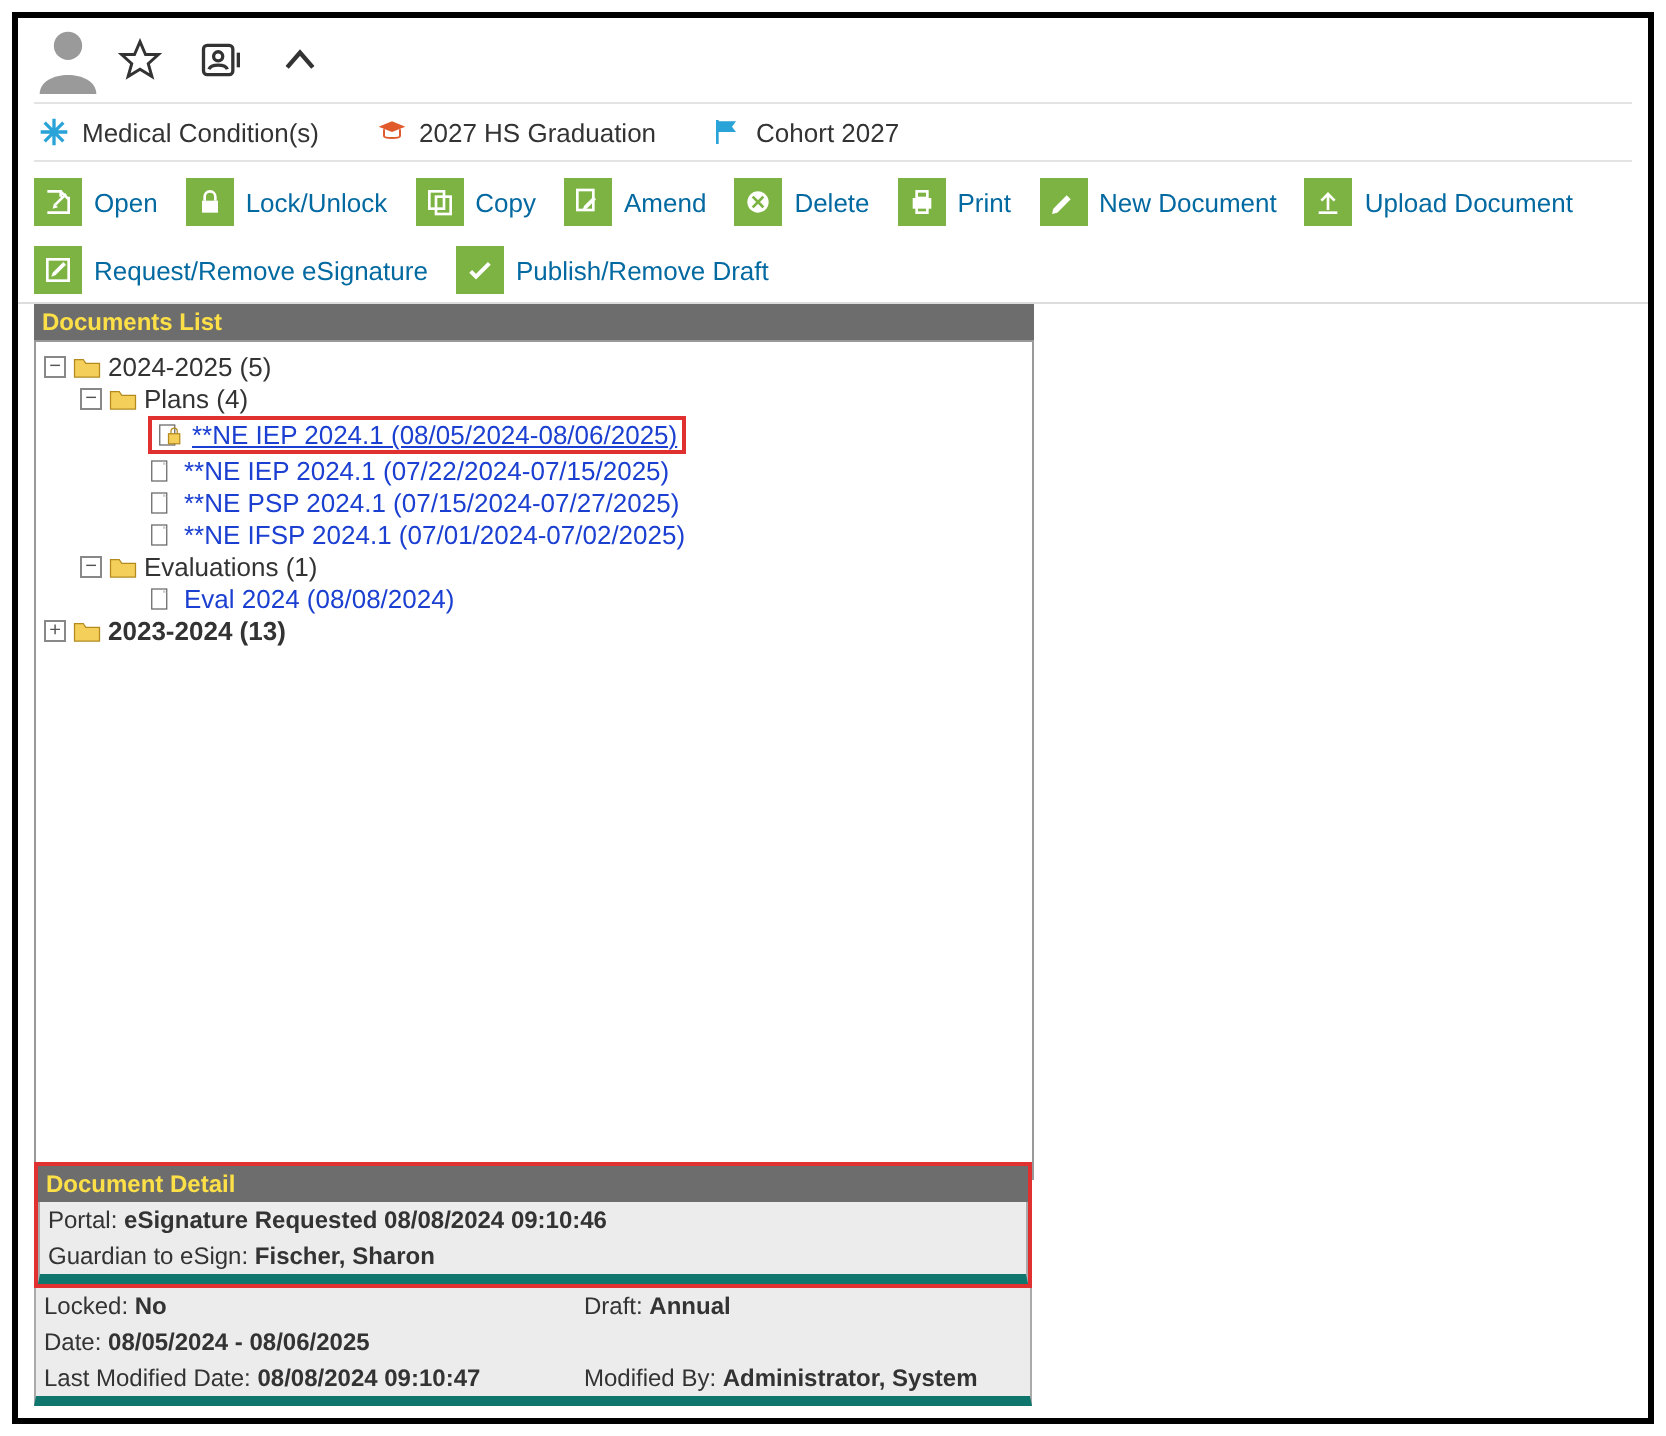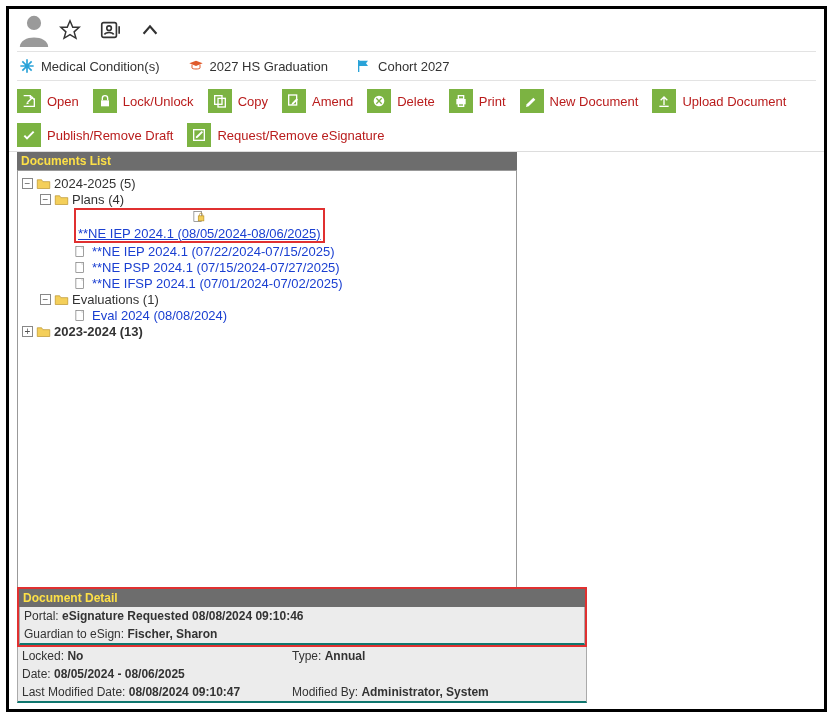--- a/index.html
+++ b/index.html
@@ -55,21 +55,21 @@
   .badge { display: flex; align-items: center; gap: 6px; }
   .badge svg { width: 16px; height: 16px; }
   
   .toolbar {
     padding: 8px 8px 4px 8px;
     display: flex; flex-wrap: wrap; gap: 10px 14px;
     border-bottom: 1px solid #ddd;
   }
   .tbtn {
     display: flex; align-items: center; gap: 6px;
-    font-size: 13px; color: #b91c1c;
+    font-size: 13px; color: #0369a1;
     cursor: pointer;
   }
   .tbtn .ibox {
     width: 24px; height: 24px; background: #7cb342;
     display: flex; align-items: center; justify-content: center;
     color: #fff;
   }
   .tbtn .ibox svg { width: 16px; height: 16px; fill: #fff; }
   
   .docs-wrap { padding: 0 8px; }
@@ -93,32 +93,32 @@
     display: inline-flex; align-items: center; justify-content: center;
     font-size: 10px; line-height: 1; color: #555; background: #fff;
     cursor: pointer;
   }
   .noexp { width: 13px; display: inline-block; }
   .folder-icon, .doc-icon { width: 15px; height: 13px; display:inline-block; }
   .folder-icon svg, .doc-icon svg { width: 15px; height: 13px; }
   .doc-link { color: #1a3fd1; cursor: pointer; }
   .selected-doc {
     border: 2px solid #e03030; padding: 0 2px;
-    display: inline-flex; align-items: center; gap: 3px; flex-direction: column;
+    display: inline-flex; align-items: center; gap: 3px;
   }
   .selected-doc .doc-link { text-decoration: underline; }
   
   .detail-wrap {
     position: absolute; left: 8px; right: 8px; bottom: 6px;
-    width: 570px;
+    width: 499px;
   }
   .detail-highlight { border: 2px solid #e03030; }
   .detail-body {
     background: #ececec;
-    border-left: 1px solid #aaa; border-right: 1px solid #aaa; border-bottom: 2px solid #0f766e;
+    border-left: 1px solid #aaa; border-right: 1px solid #aaa; border-bottom: 5px solid #0f766e;
     font-size: 12px;
   }
   .detail-row { display: flex; }
   .detail-cell { padding: 2px 4px; }
   .cell-left { width: 270px; }
   .cell-right { flex: 1; }
   .lbl { color: #333; }
   .val { font-weight: bold; }
 </style>
 </head>
@@ -248,33 +248,33 @@
           <svg viewBox="0 0 24 24">
             <path d="M12 18V6M7 11l5-5 5 5" fill="none" stroke="#fff" stroke-width="2"></path>
             <path d="M5 20h14" stroke="#fff" stroke-width="2"></path>
           </svg>
         </span>
       <span>Upload Document</span>
     </div>
     <div class="tbtn">
       <span class="ibox">
           <svg viewBox="0 0 24 24">
-            <path d="M5 13l4 4 10-10" fill="none" stroke="#fff" stroke-width="3"></path>
-          </svg>
-        </span>
-      <span>Publish/Remove Draft</span>
-    </div>
-    <div class="tbtn">
-      <span class="ibox">
-          <svg viewBox="0 0 24 24">
             <rect x="4" y="4" width="16" height="16" fill="none" stroke="#fff" stroke-width="2"></rect>
             <path d="M8 14l8-8 2 2-8 8-3 1 1-3z" fill="#fff"></path>
           </svg>
         </span>
       <span>Request/Remove eSignature</span>
+    </div>
+    <div class="tbtn">
+      <span class="ibox">
+          <svg viewBox="0 0 24 24">
+            <path d="M5 13l4 4 10-10" fill="none" stroke="#fff" stroke-width="3"></path>
+          </svg>
+        </span>
+      <span>Publish/Remove Draft</span>
     </div>
   </div>
 
   <div class="docs-wrap">
     <div style="width:500px">
       <div class="panel-title">Documents List</div>
     </div>
     <div class="tree-box tree">
       <ul>
         <li>
@@ -388,21 +388,21 @@
         <div class="detail-row">
             <div class="detail-cell" style="width:100%">
           <span class="lbl">Guardian to eSign: </span><span class="val">Fischer, Sharon</span>
         </div>
           </div>
       </div>
     </div>
     <div class="detail-body" style="border-top:none">
       <div class="detail-row">
         <div class="detail-cell cell-left"><span class="lbl">Locked: </span><span class="val">No</span></div>
-        <div class="detail-cell cell-right"><span class="lbl">Type: </span><span class="val">Annual</span></div>
+        <div class="detail-cell cell-right"><span class="lbl">Draft: </span><span class="val">Annual</span></div>
       </div>
       <div class="detail-row">
         <div class="detail-cell" style="width:100%"><span class="lbl">Date: </span><span class="val">08/05/2024 - 08/06/2025</span></div>
       </div>
       <div class="detail-row">
         <div class="detail-cell cell-left"><span class="lbl">Last Modified Date: </span><span class="val">08/08/2024 09:10:47</span></div>
         <div class="detail-cell cell-right"><span class="lbl">Modified By: </span><span class="val">Administrator, System</span></div>
       </div>
     </div>
   </div>

